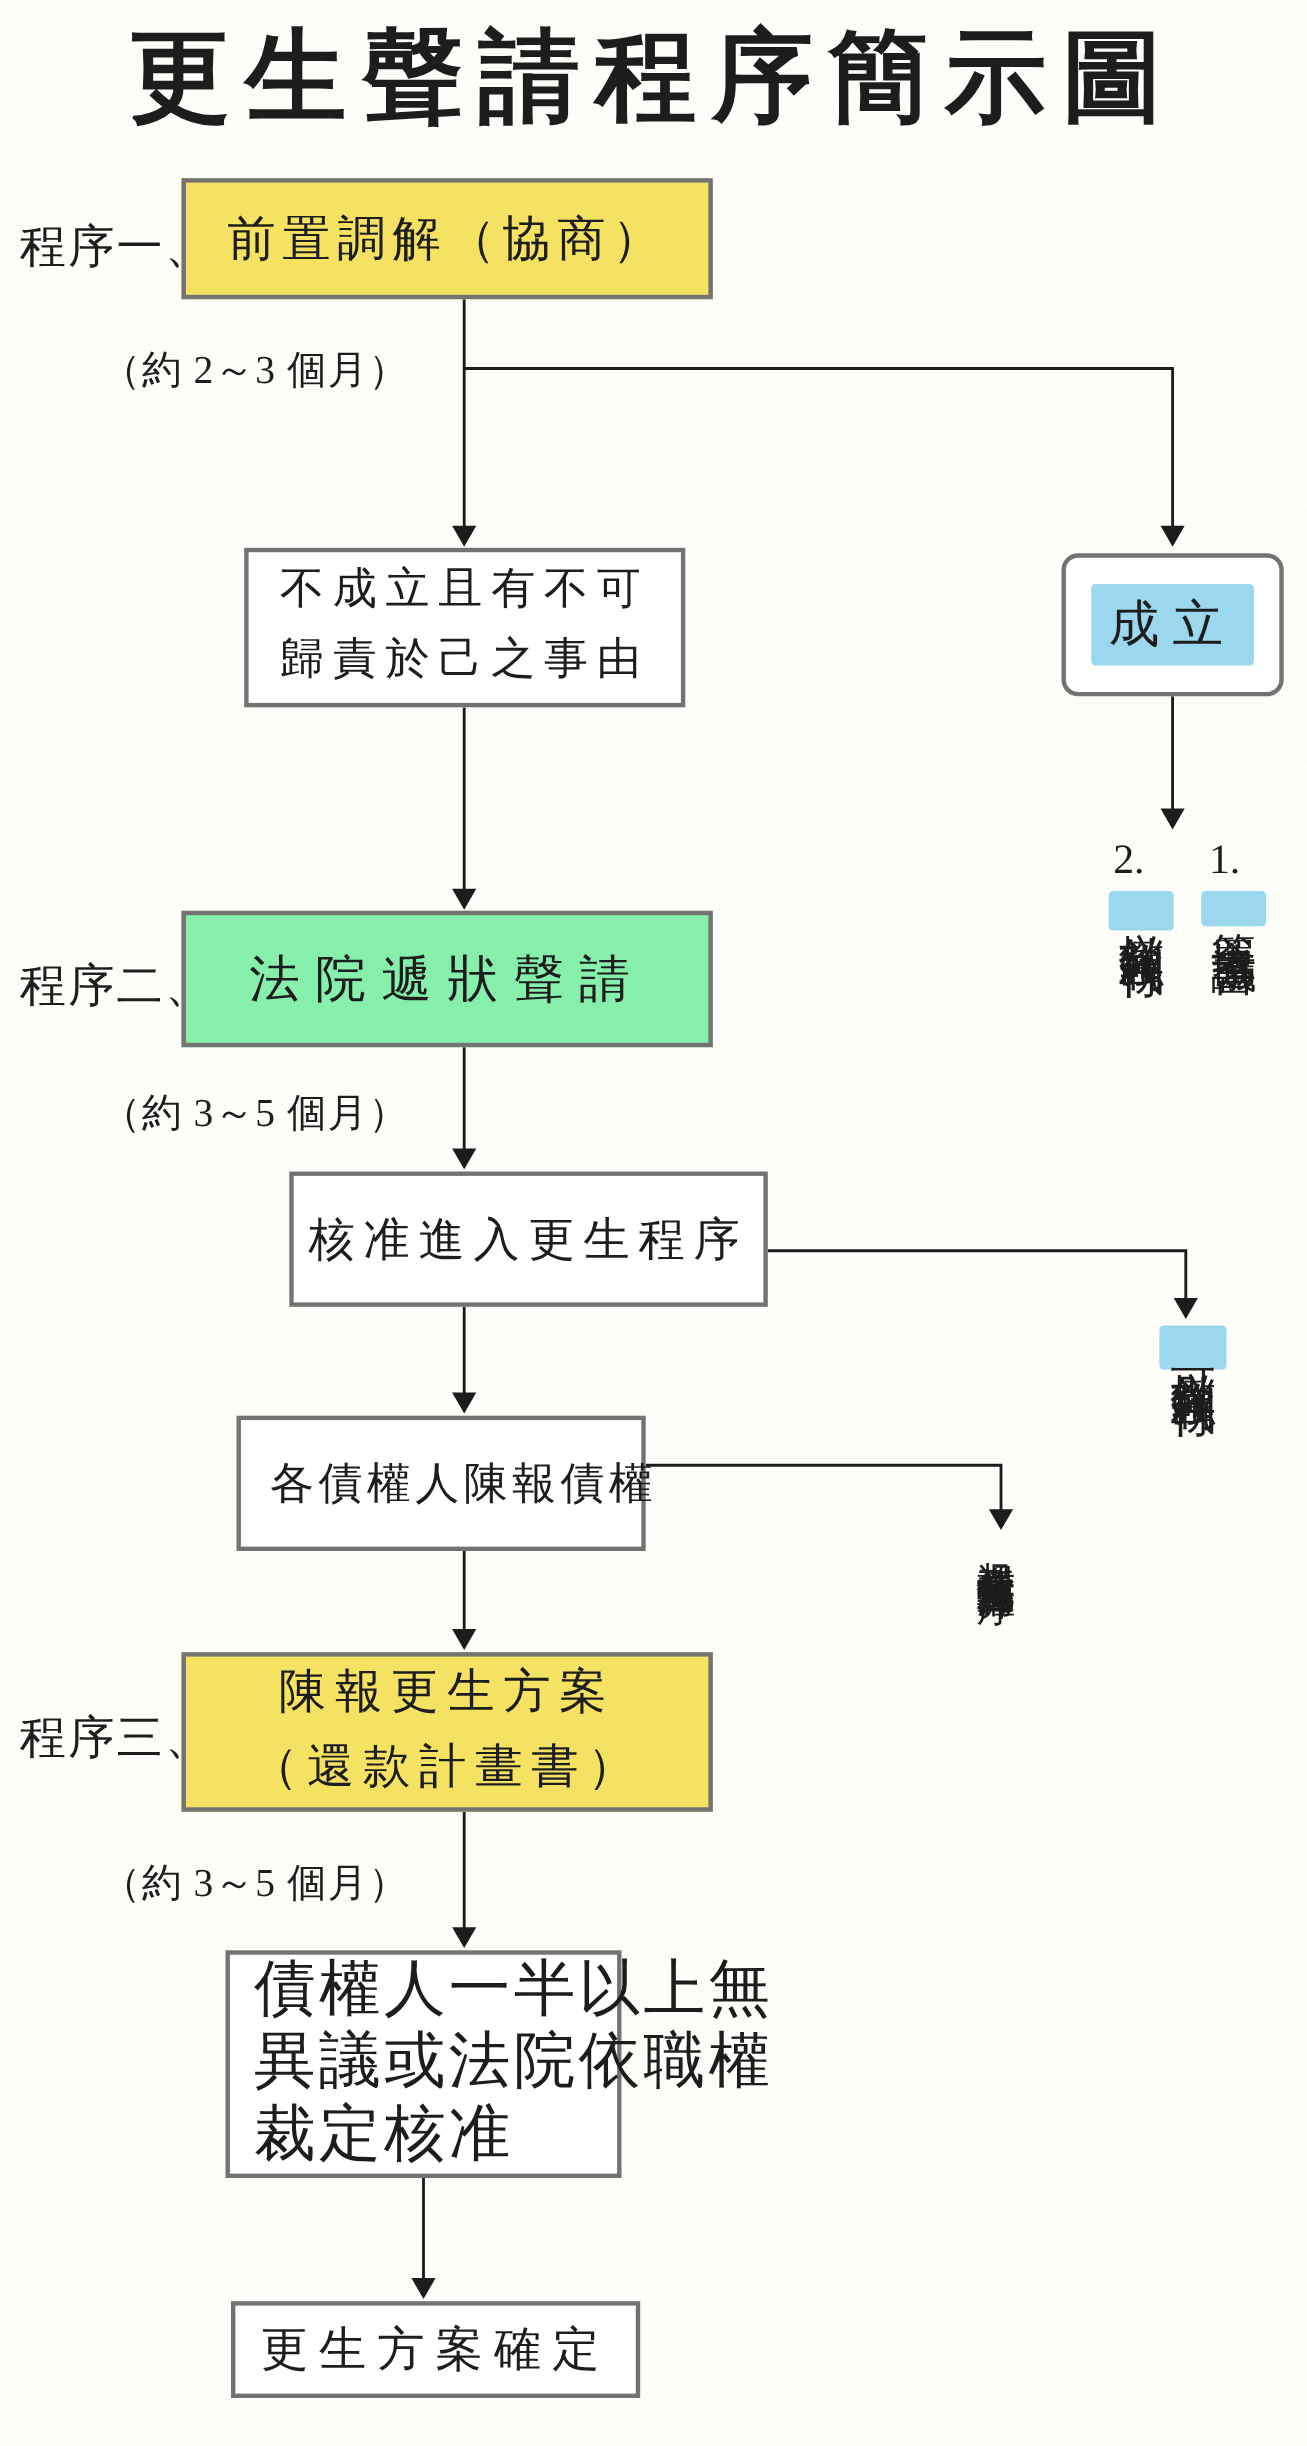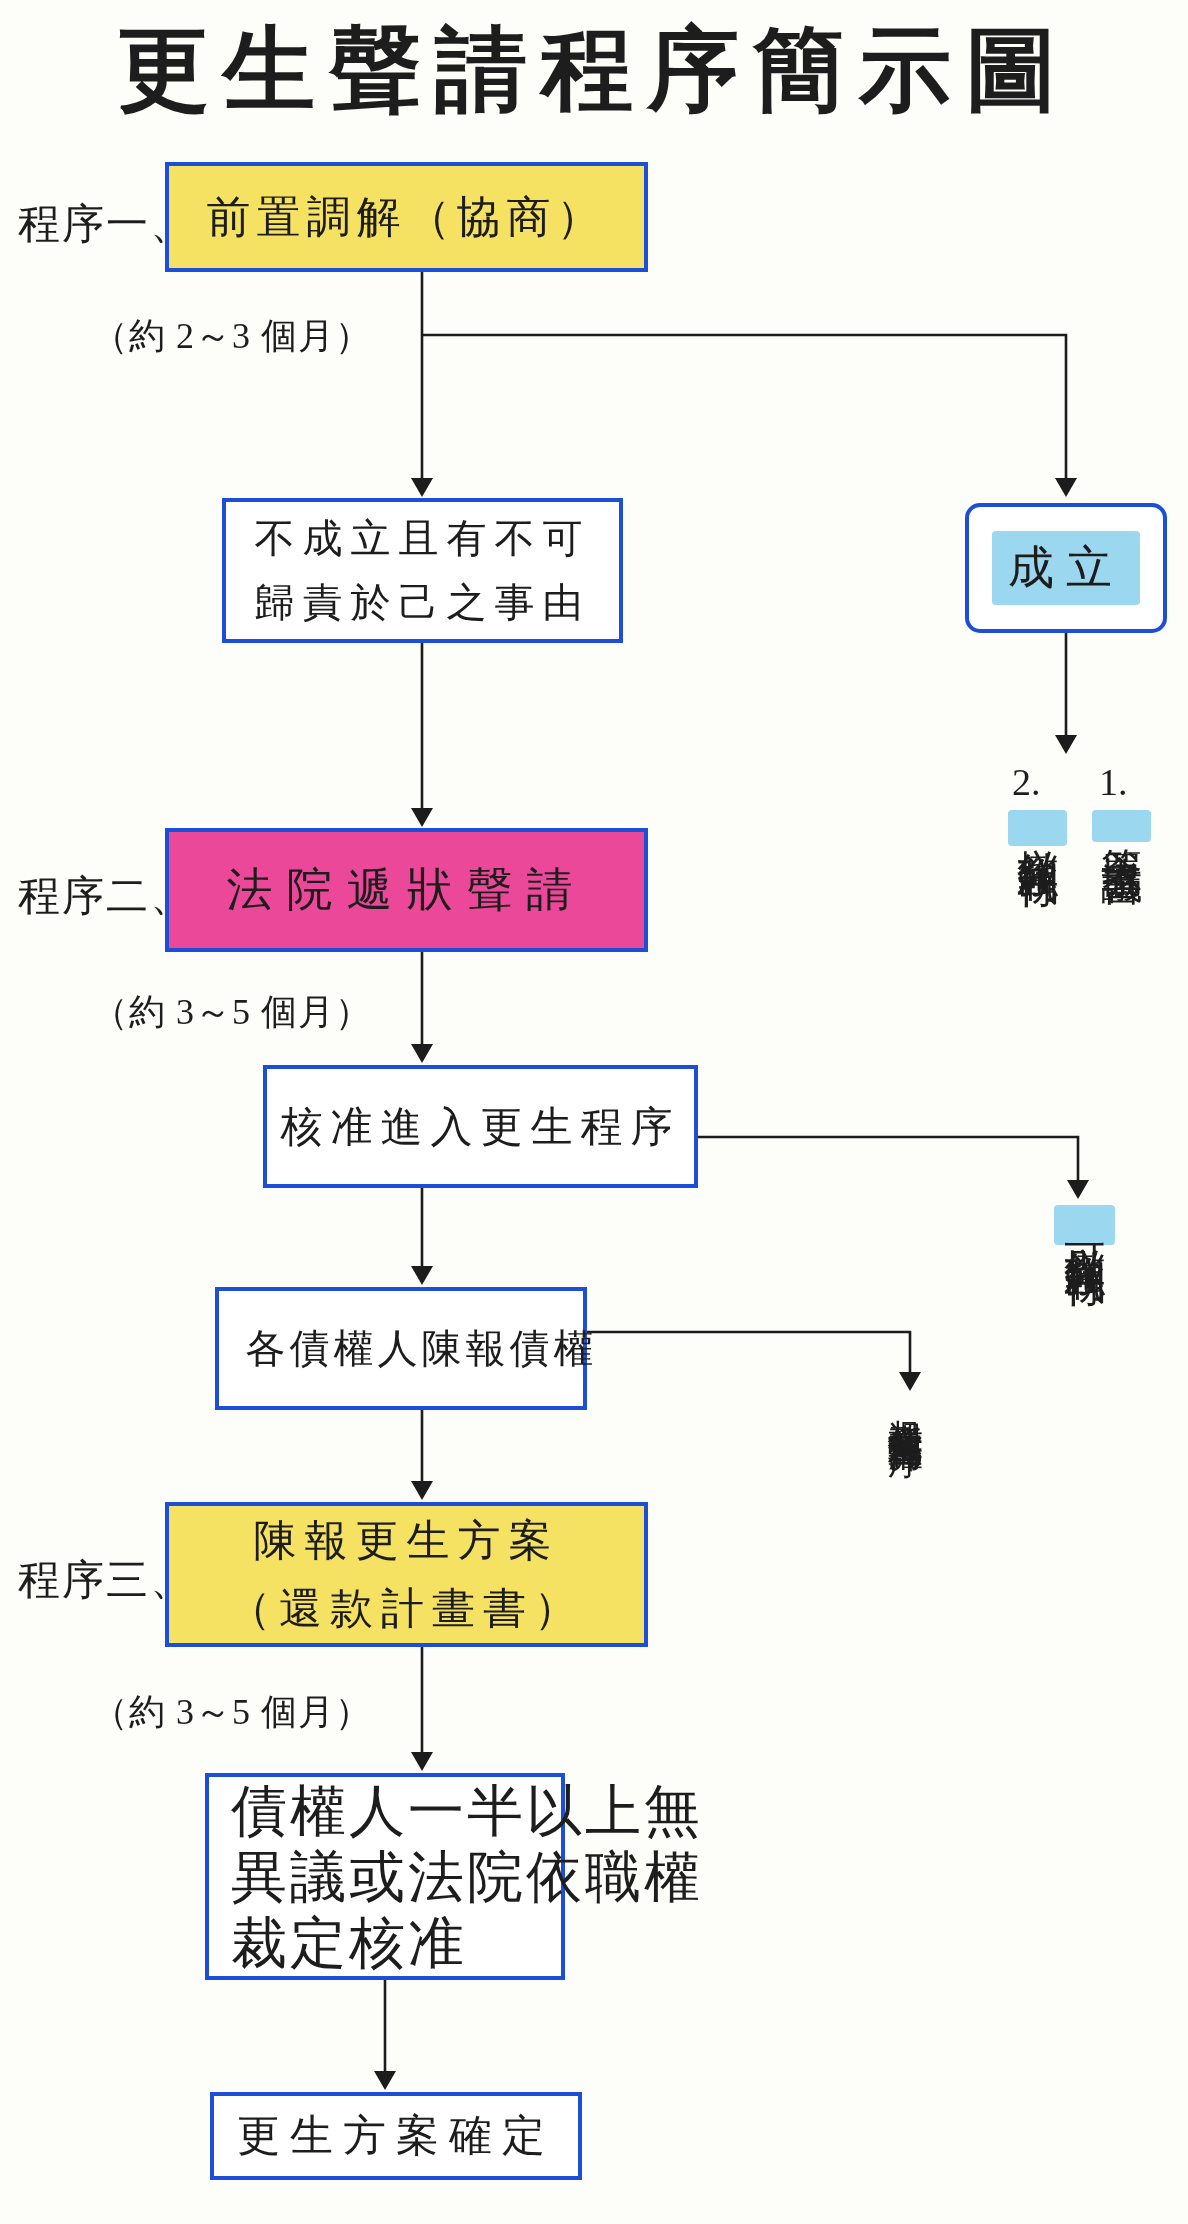--- a/index.html
+++ b/index.html
@@ -24,25 +24,26 @@
     white-space:nowrap;
   }
   .stage-label{
     font-size:42px;letter-spacing:2px;white-space:nowrap;
   }
   .duration-label{
     font-size:36px;letter-spacing:1px;white-space:nowrap;
   }
   .node{
     box-sizing:border-box;
-    border:4px solid #1d4ed8;
+    border:4px solid #737373;
     background:#ffffff;
     display:flex;flex-direction:column;
     align-items:center;justify-content:center;
     text-align:center;
+    font-family:Liberation Mono, monospace;
   }
   .yellow-box{background:#f5e262;}
   .node .bl{display:block;white-space:nowrap;}
   .hl{
     background:#9bd8ef;
     border-radius:4px;
   }
   .vtext{
     writing-mode:vertical-rl;
     text-orientation:upright;
@@ -107,21 +108,21 @@
   </div>
 
   <div class="abs num-label" style="left:1012px;top:760px;">2.</div>
   <div class="abs num-label" style="left:1099px;top:760px;">1.</div>
 
   <div class="abs vtext hl" style="left: 1008px; top: 810px; font-size: 41px; padding: 6px; background: rgb(155, 216, 239);">撤銷強制執行</div>
   <div class="abs vtext hl" style="left: 1092px; top: 810px; font-size: 41px; padding: 6px; background: rgb(155, 216, 239);">簽署協議書</div>
 
   <div class="abs stage-label" style="left:18px;top:868px;">程序二、</div>
 
-  <div class="abs node yellow-box" style="left: 165px; top: 828px; width: 483px; height: 124px; font-size: 46px; letter-spacing: 14px; background: #ec4899;">
+  <div class="abs node yellow-box" style="left: 165px; top: 828px; width: 483px; height: 124px; font-size: 46px; letter-spacing: 14px; background: #86efac;">
     <span class="bl">法院遞狀聲請</span>
   </div>
 
   <div class="abs duration-label" style="left:92px;top:988px;">（約 3～5 個月）</div>
 
   <div class="abs node" style="left:215px;top:1065px;width:435px;height:123px;font-size:42px;letter-spacing:8px;margin-left:48px;">
     <span class="bl">核准進入更生程序</span>
   </div>
 
   <div class="abs vtext hl" style="left: 1054px; top: 1205px; font-size: 41px; padding: 6px 7px; background: rgb(155, 216, 239);">可撤銷強制執行</div>

